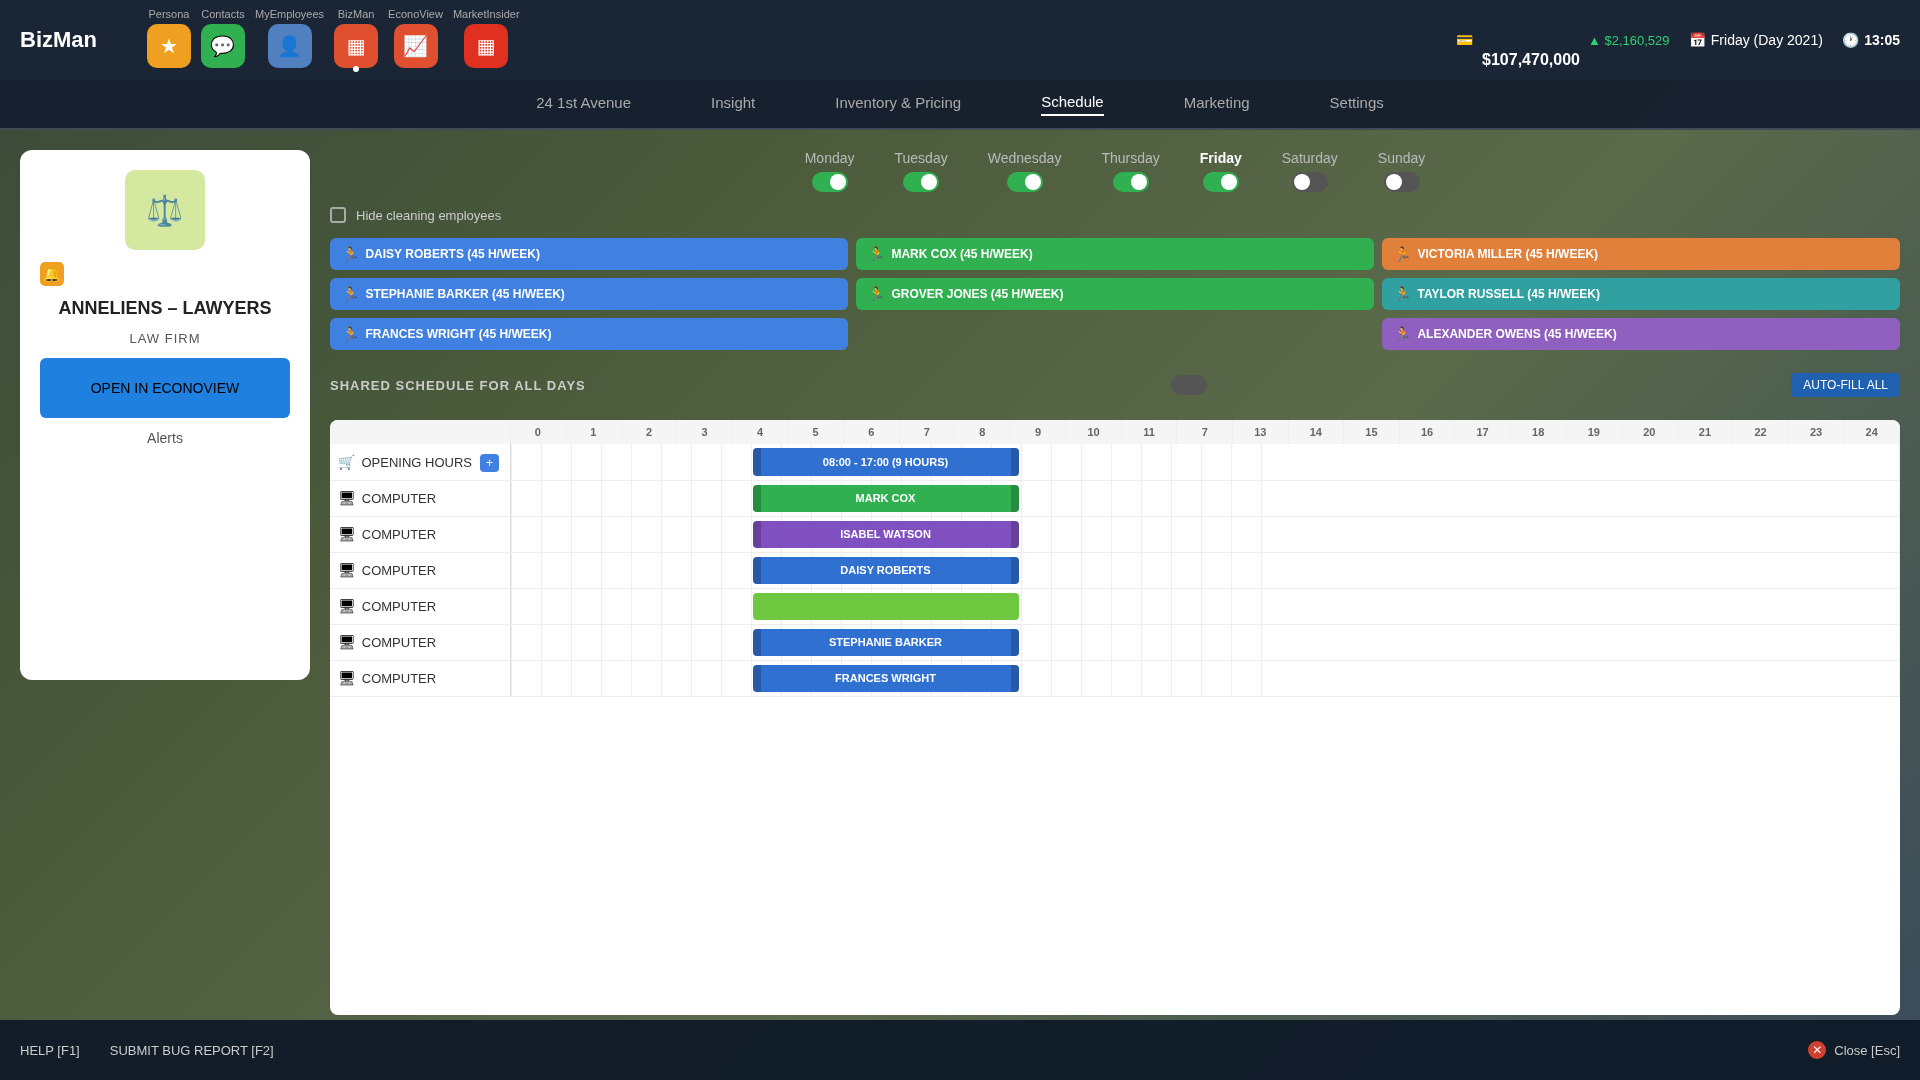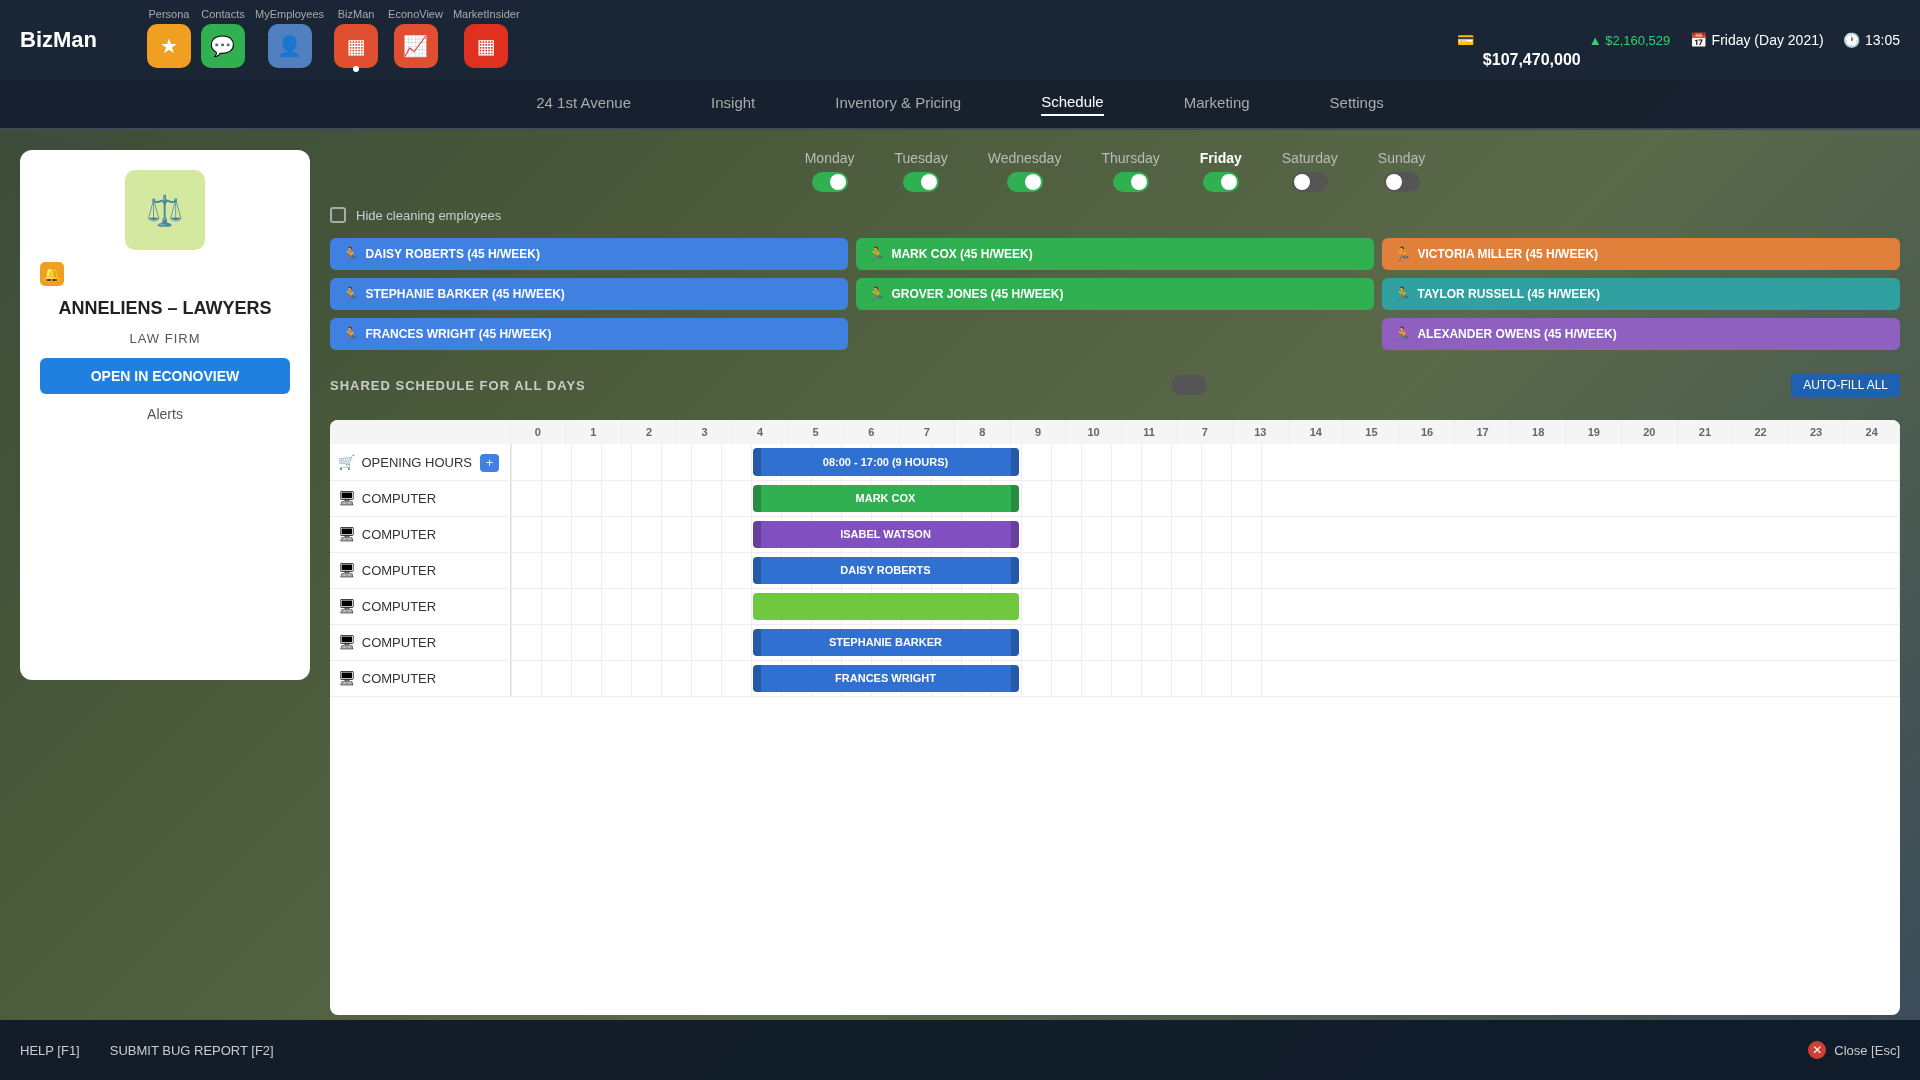--- a/index.html
+++ b/index.html
@@ -80,21 +80,21 @@
     .money-display {
       display: flex;
       align-items: center;
       gap: 8px;
       color: white;
       font-size: 14px;
     }
     .money-amount { font-weight: bold; font-size: 16px; margin-top: 40px; }
     .money-delta { color: #30d070; font-size: 13px; }
     .date-display { color: white; font-size: 14px; }
-    .time-display { color: white; font-size: 14px; }
+    .time-display { color: white; font-size: 14px; font-weight: bold; }
 
     
     .sub-nav {
       position: relative;
       z-index: 10;
       background: rgba(20,30,45,0.95);
       height: 50px;
       display: flex;
       align-items: center;
       justify-content: center;
@@ -164,26 +164,26 @@
       color: #222;
     }
     .firm-type {
       font-size: 13px;
       color: #555;
       font-weight: 500;
       letter-spacing: 1px;
     }
     .open-btn {
       background: #2080e0;
-      color: #ffffff;
+      color: #000000;
       border: none;
       border-radius: 6px;
-      padding: 10px 30px;
+      padding: 22px 30px;
       font-size: 14px;
-      font-weight: bold;
+      font-weight: normal;
       cursor: pointer;
       width: 100%;
     }
     .requirements-section {
       width: 100%;
     }
     .requirements-title {
       font-size: 14px;
       color: #555;
       text-align: center;

